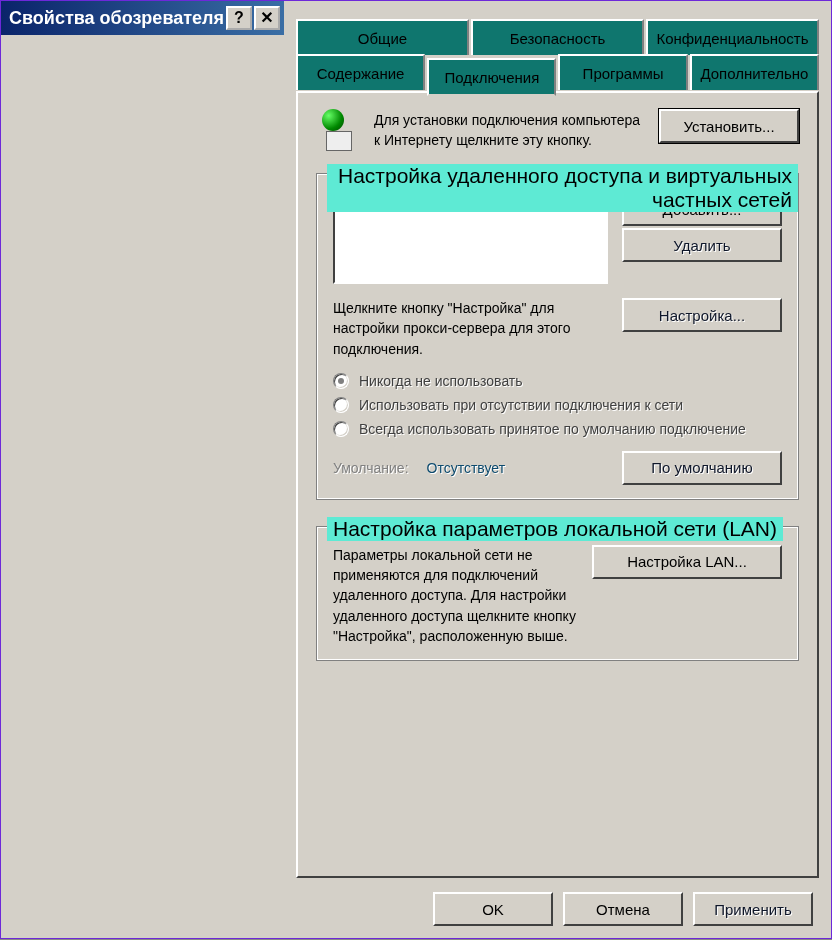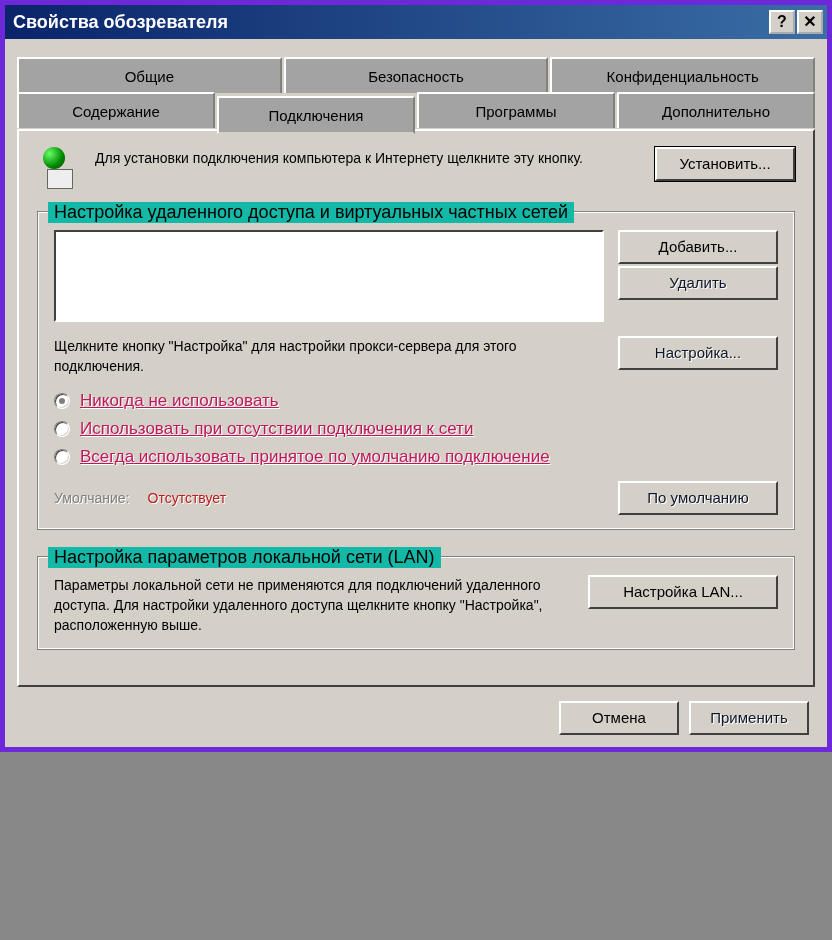--- a/index.html
+++ b/index.html
@@ -8,25 +8,25 @@
     padding: 0;
     font-family: "Tahoma", "MS Sans Serif", sans-serif;
     font-size: 14px;
     background: #888;
     width: 832px;
     height: 940px;
     overflow: hidden;
   }
   .window {
     width: 832px;
-    height: 752px;
+    height: 939px;
     background: #d4d0c8;
-    border: 5px solid #6d28d9;
-    display: flex;
-    flex-direction: column;
+    border: 1px solid #6d28d9;
+    display: flex;
+    flex-direction: row;
   }
   .titlebar {
     height: 34px;
     background: linear-gradient(to right, #0a246a, #3a6ea5);
     color: #fff;
     display: flex;
     align-items: center;
     padding: 0 4px 0 8px;
     font-weight: bold;
     font-size: 18px;
@@ -55,21 +55,21 @@
   }
   
   .tab-rows { margin-top: 8px; }
   .tab-row {
     display: flex;
     margin-bottom: -1px;
   }
   .tab {
     flex: 1;
     height: 36px;
-    background: #a3a3a3;
+    background: #0f766e;
     border-top: 2px solid #fff;
     border-left: 2px solid #fff;
     border-right: 2px solid #808080;
     display: flex;
     align-items: center;
     justify-content: center;
     margin-right: 2px;
     position: relative;
     font-size: 15px;
   }
@@ -123,43 +123,44 @@
   .btn {
     background: #d4d0c8;
     border-top: 2px solid #fff;
     border-left: 2px solid #fff;
     border-right: 2px solid #404040;
     border-bottom: 2px solid #404040;
     padding: 6px 12px;
     min-width: 140px;
     height: 34px;
     display: inline-flex;
-    align-items: flex-start;
+    align-items: center;
     justify-content: center;
     font-size: 15px;
     text-align: center;
   }
   .btn.disabled { color: #0f172a; text-shadow: 1px 1px 0 #fff; }
   .btn.default-btn { box-shadow: 0 0 0 1px #000; }
   
   .groupbox {
     border: 1px solid #808080;
     box-shadow: inset -1px -1px 0 #fff, inset 1px 1px 0 #fff, 1px 1px 0 #808080 inset;
     border-top: 1px solid #808080;
     margin-top: 22px;
     padding: 18px 16px 14px 16px;
     position: relative;
   }
   .groupbox .legend {
     position: absolute;
     top: -10px;
     left: 10px;
-    background: #14b8a6;
+    background: #5eead4;
     padding: 0 6px;
-    font-size: 18px;
+    font-size: 21px;
+    text-align: right;
   }
   .grp-row {
     display: flex;
     gap: 14px;
     align-items: flex-start;
   }
   .listbox {
     flex: 1;
     height: 92px;
     background: #fff;
@@ -199,28 +200,28 @@
     box-shadow: inset 1px 1px 0 #404040, inset -1px -1px 0 #d4d0c8;
     position: relative;
     flex-shrink: 0;
   }
   .radio.checked::after {
     content: "";
     position: absolute;
     top: 4px; left: 4px; width: 6px; height: 6px;
     background: #808080; border-radius: 50%;
   }
-  .radio-label { color: #be185d; text-shadow: 1px 1px 0 #fff; font-size:17px;text-decoration:underline; }
+  .radio-label { color: #404040; text-shadow: 1px 1px 0 #fff; font-size:14px; }
   .default-row {
     display: flex;
     align-items: center;
     margin-top: 14px;
   }
   .default-row .lbl { color: #808080; text-shadow: 1px 1px 0 #fff; }
-  .default-row .val { color: #b91c1c; text-shadow: 1px 1px 0 #fff; margin-left: 18px; flex:1; }
+  .default-row .val { color: #0c4a6e; text-shadow: 1px 1px 0 #fff; margin-left: 18px; flex:1; }
   
   .dlg-buttons {
     display: flex;
     justify-content: flex-end;
     gap: 10px;
     padding: 14px 6px 2px 6px;
   }
   .dlg-buttons .btn { min-width: 120px; }
 </style>
 </head>
@@ -333,20 +334,23 @@
                 <span>Настройка LAN...</span>
               </div>
           </div>
         </div>
       </div>
 
     </div>
 
     <div class="dlg-buttons">
       <div class="btn">
+          <span>OK</span>
+        </div>
+      <div class="btn">
           <span>Отмена</span>
         </div>
       <div class="btn disabled">
           <span>Применить</span>
         </div>
     </div>
 
   </div>
 </div>
 

